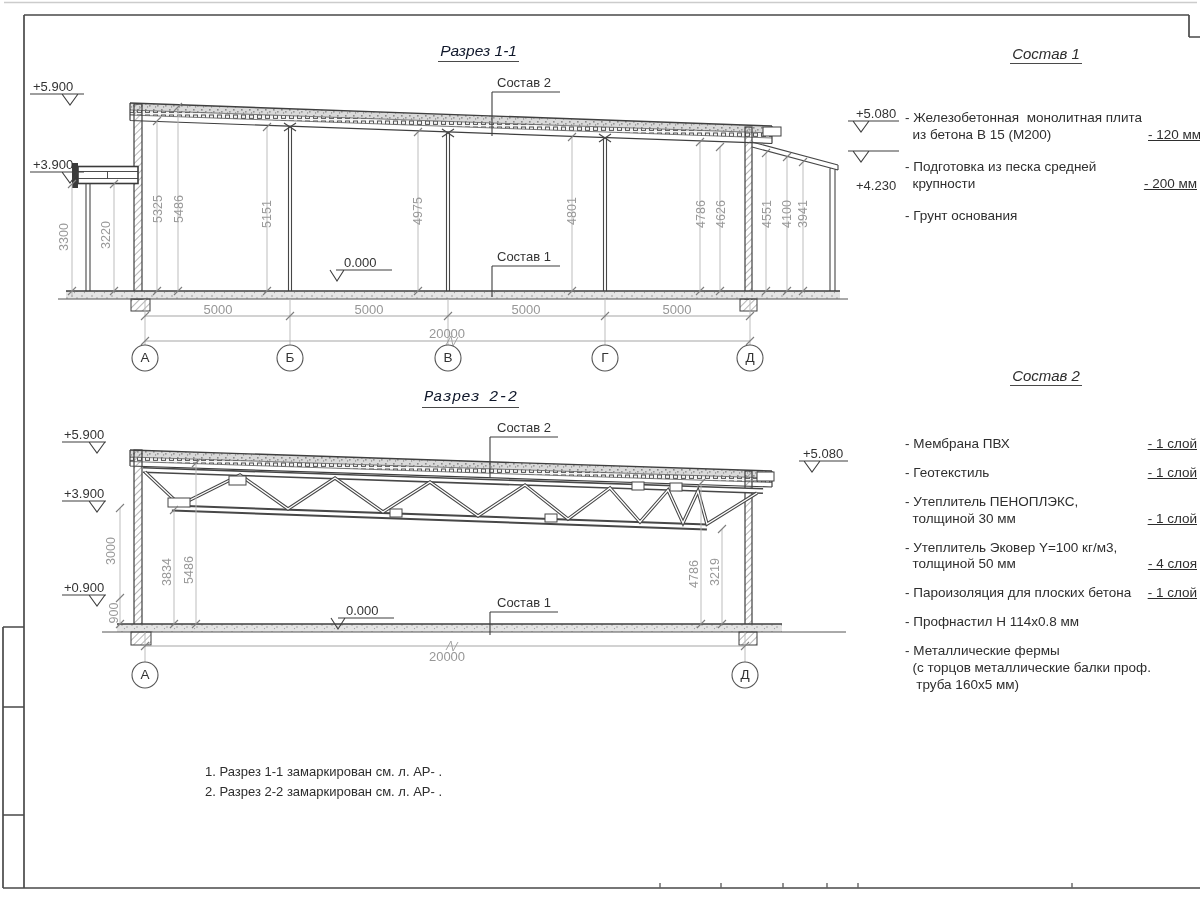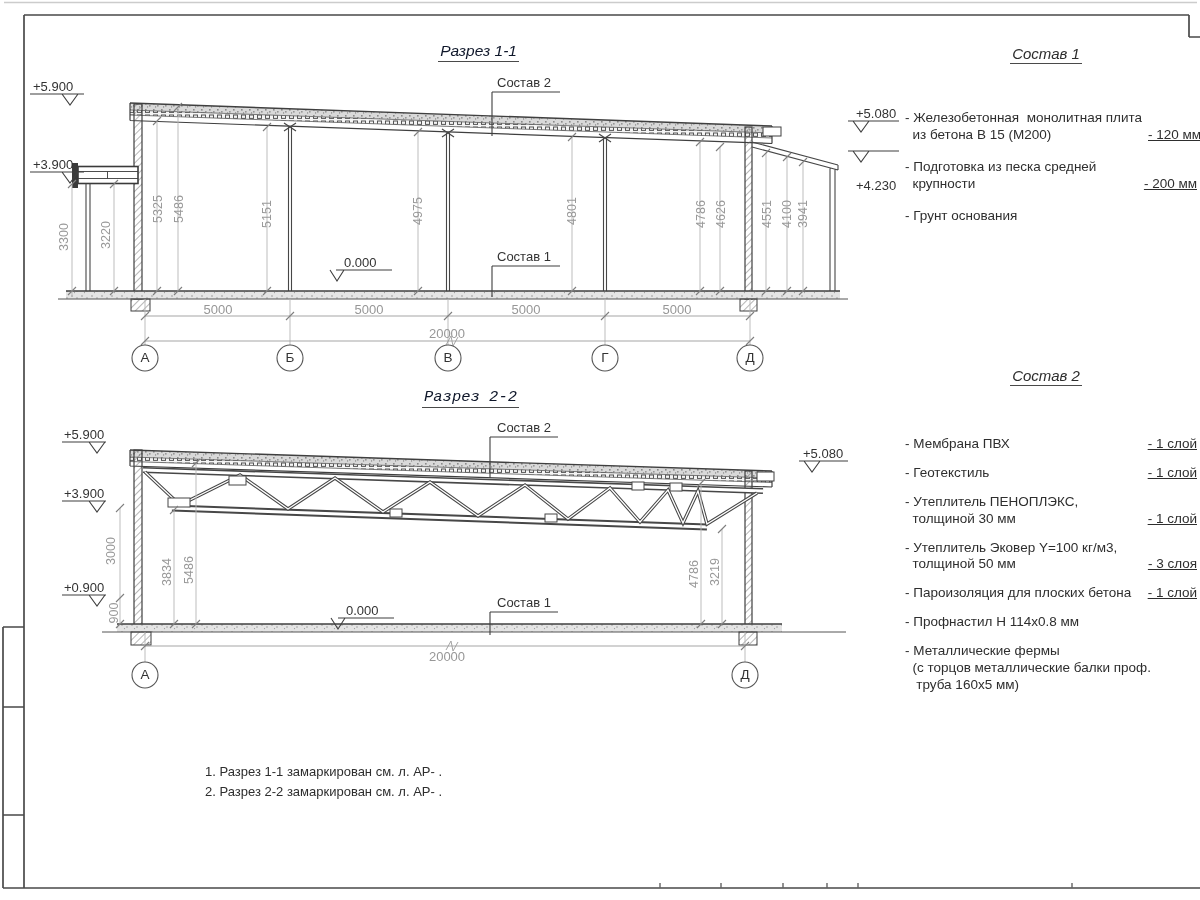--- a/index.html
+++ b/index.html
@@ -305,21 +305,21 @@
     <div class="sval">- 1 слой</div>
   </div>
   <div class="srow">
     <div class="sname">- Утеплитель ПЕНОПЛЭКС,
   толщиной 30 мм</div>
     <div class="sval">- 1 слой</div>
   </div>
   <div class="srow">
     <div class="sname">- Утеплитель Эковер Y=100 кг/м3,
   толщиной 50 мм</div>
-    <div class="sval">- 3 слоя</div>
+    <div class="sval">- 4 слоя</div>
   </div>
   <div class="srow">
     <div class="sname">- Пароизоляция для плоских бетона</div>
     <div class="sval">- 1 слой</div>
   </div>
   <div class="srow">
     <div class="sname">- Профнастил Н 114х0.8 мм</div>
     <div class="sval"></div>
   </div>
   <div class="srow">

